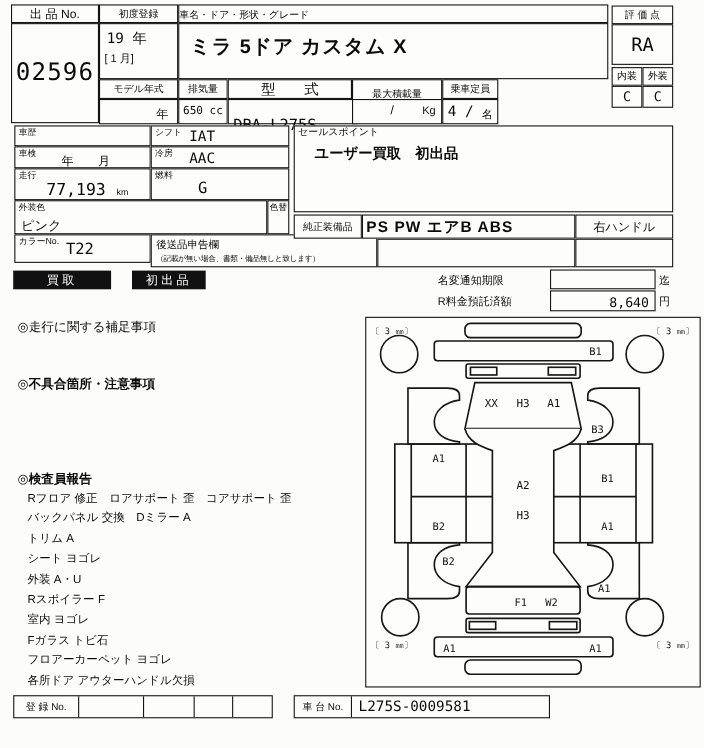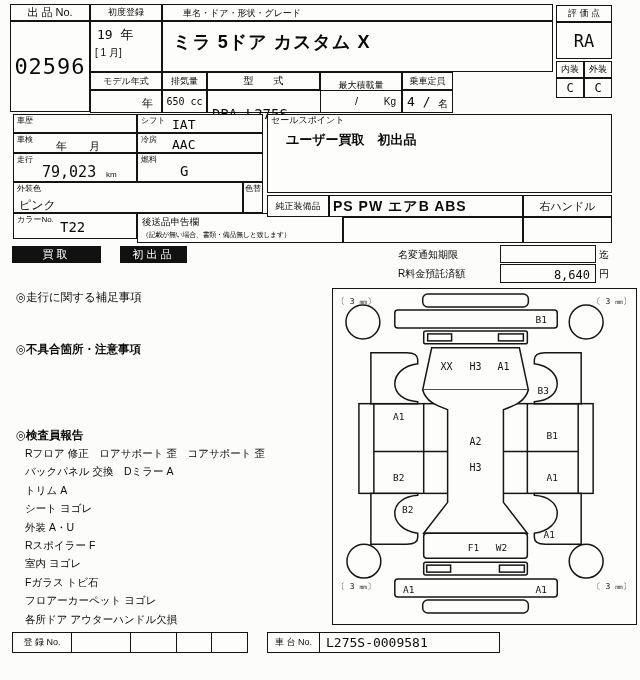--- a/index.html
+++ b/index.html
@@ -23,26 +23,26 @@
 
   <div class="box center" style="left:10px;top:4px;width:80px;height:17px;font-size:11px">出 品 No.</div>
   <div class="box center mono" style="left:10px;top:21px;width:80px;height:91px;font-size:22px;letter-spacing:1px">02596</div>
 
   <div class="box center" style="left:90px;top:4px;width:72px;height:17px;font-size:9px">初度登録</div>
   <div class="box" style="left:90px;top:21px;width:72px;height:51px">
     <div class="abs nw mono" style="left:6px;top:4px;font-size:13px">19 年</div>
     <div class="abs nw" style="left:4px;top:24px;font-size:10px">[ 1 月]</div>
   </div>
 
-  <div class="box" style="left:162px;top:4px;width:391px;height:17px;font-size:9px;padding:2px 0 0 20px">車名・ドア・形状・グレード</div>
+  <div class="box" style="left:162px;top:4px;width:391px;height:17px;font-size:9px;padding:2px 0 0 0">車名・ドア・形状・グレード</div>
   <div class="box nw" style="left:162px;top:21px;width:391px;height:51px;font-size:18px;font-weight:bold;padding:8px 0 0 10px;letter-spacing:1px">ミラ 5ドア カスタム X</div>
 
   <div class="box center" style="left:90px;top:72px;width:72px;height:18px;font-size:9px">モデル年式</div>
   <div class="box center" style="left:162px;top:72px;width:45px;height:18px;font-size:9px">排気量</div>
-  <div class="box center" style="left:207px;top:72px;width:113px;height:18px;font-size:10px">型　　式</div>
+  <div class="box center" style="left:207px;top:72px;width:113px;height:18px;font-size:13px">型　　式</div>
   <div class="box center" style="left:320px;top:72px;width:82px;height:26px;font-size:9px">最大積載量</div>
   <div class="box center" style="left:402px;top:72px;width:51px;height:18px;font-size:9px">乗車定員</div>
 
   <div class="box" style="left:90px;top:90px;width:72px;height:23px;font-size:11px;text-align:right;padding:5px 8px 0 0">年</div>
   <div class="box center mono" style="left:162px;top:90px;width:45px;height:23px;font-size:10px">650 cc</div>
   <div class="box mono nw" style="left:207px;top:90px;width:118px;height:23px;font-size:14px;padding:15px 0 0 4px">DBA-L275S</div>
   <div class="box" style="left:320px;top:90px;width:82px;height:23px">
     <span class="abs" style="left:34px;top:4px;font-size:11px">/</span>
     <span class="abs" style="right:5px;top:5px;font-size:10px">Kg</span>
   </div>
@@ -68,21 +68,21 @@
   <div class="box" style="left:13px;top:133px;width:124px;height:20px">
     <span class="cl">車検</span>
     <span class="abs nw" style="left:42px;top:5px;font-size:11px">年　　月</span>
   </div>
   <div class="box" style="left:137px;top:133px;width:126px;height:20px">
     <span class="cl">冷房</span>
     <span class="abs mono" style="left:34px;top:3px;font-size:13px">AAC</span>
   </div>
   <div class="box" style="left:13px;top:153px;width:124px;height:29px">
     <span class="cl">走行</span>
-    <span class="abs mono" style="left:28px;top:9px;font-size:15px">79,023</span>
+    <span class="abs mono" style="left:28px;top:9px;font-size:15px">77,193</span>
     <span class="abs" style="left:92px;top:16px;font-size:8px">km</span>
   </div>
   <div class="box" style="left:137px;top:153px;width:126px;height:29px">
     <span class="cl">燃料</span>
     <span class="abs mono" style="left:42px;top:9px;font-size:14px">G</span>
   </div>
   <div class="box" style="left:13px;top:182px;width:230px;height:31px">
     <span class="cl">外装色</span>
     <span class="abs nw" style="left:5px;top:14px;font-size:12px">ピンク</span>
   </div>

